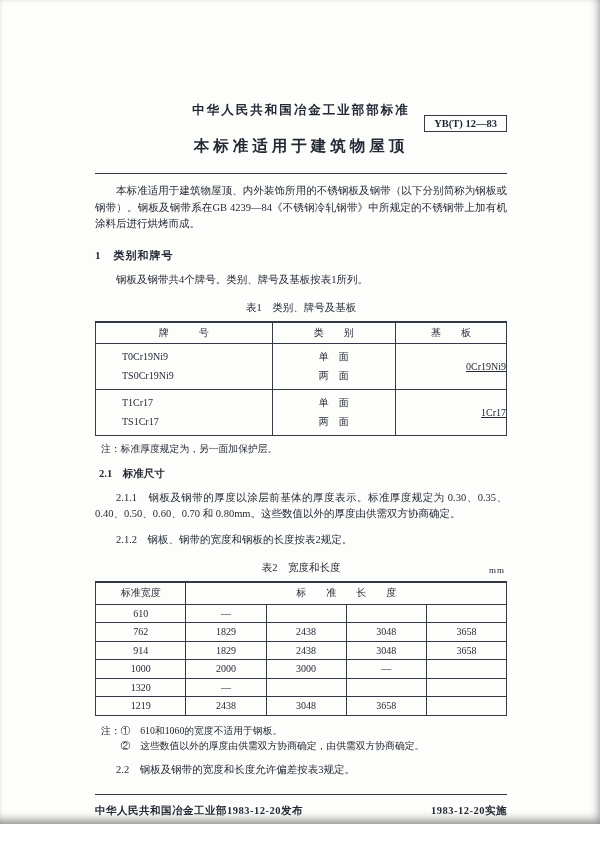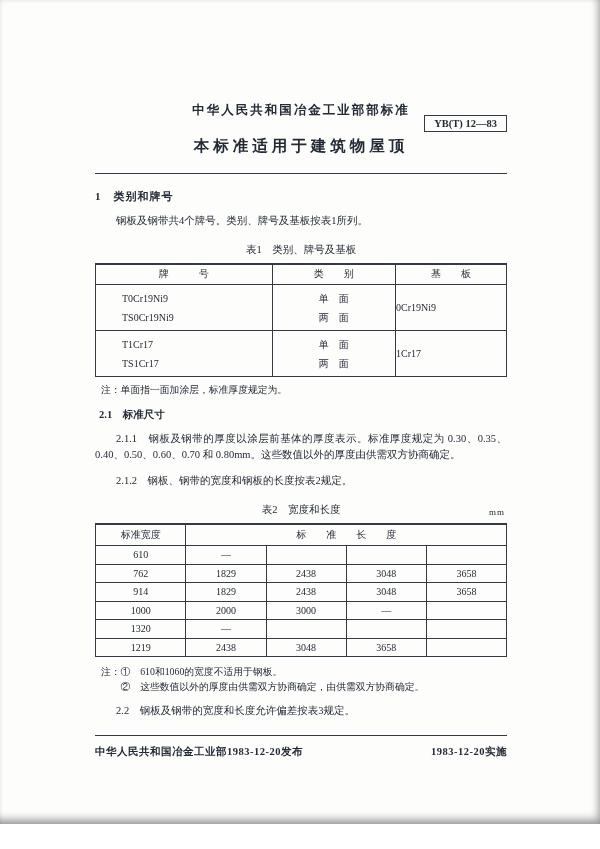--- a/index.html
+++ b/index.html
@@ -37,21 +37,21 @@
   table{width:100%;border-collapse:collapse;margin-top:6px;font-size:10px;table-layout:fixed;}
   td,th{border:1px solid var(--line);font-weight:normal;vertical-align:middle;}
   table{border-top:2px solid var(--line);border-bottom:1.6px solid var(--line);}
   .t1 .c1{width:43%;} .t1 .c2{width:30%;} .t1 .c3{width:27%;}
   .t1 th{height:21px;text-align:center;}
   .t1 td{height:46px;}
   .t1 .grades{padding-left:26px;}
   .t1 .grades div{line-height:19px;}
   .t1 .sides{text-align:center;}
   .t1 .sides div{line-height:19px;}
-  .t1 .base{text-align:left;}
+  .t1 .base{text-align:right;text-decoration:underline;}
   .note{font-size:9.8px;margin-top:6px;margin-left:6px;line-height:1.5;}
   .note2{font-size:9.8px;margin-left:6px;line-height:1.55;}
   .note2 .n2{margin-left:2em;}
   
   .t2 .w1{width:22%;}
   .t2 th{height:22px;text-align:center;}
   .t2 td{height:18.5px;text-align:center;}
   .t2 td.len, .t2 th.len{border-left:1px solid var(--line);}
   .t2 td.mid{border-left:0.5px solid rgba(51,58,70,.55);}
   
@@ -66,20 +66,21 @@
 
     <div class="hdr">
       <div class="std-org">中华人民共和国冶金工业部部标准</div>
       <div class="std-num-box">
         <span>YB(T) 12—83</span>
       </div>
       <div class="doc-title">本标准适用于建筑物屋顶</div>
     </div>
     <div class="hrule"></div>
 
+    <p class="para">本标准适用于建筑物屋顶、内外装饰所用的不锈钢板及钢带（以下分别简称为钢板或钢带）。钢板及钢带系在GB 4239—84《不锈钢冷轧钢带》中所规定的不锈钢带上加有机涂料后进行烘烤而成。</p>
 
     <div class="h1">1　类别和牌号</div>
     <p class="para">钢板及钢带共4个牌号。类别、牌号及基板按表1所列。</p>
 
     <div class="tcap">表1　类别、牌号及基板</div>
     <table class="t1">
       <colgroup>
           <col class="c1">
           <col class="c2">
           <col class="c3">
@@ -109,21 +110,21 @@
             <div>TS1Cr17</div>
           </td>
           <td class="sides">
             <div>单　面</div>
             <div>两　面</div>
           </td>
           <td class="base">1Cr17</td>
         </tr>
       </tbody>
     </table>
-    <div class="note">注：单面指一面加涂层，标准厚度规定为。</div>
+    <div class="note">注：标准厚度规定为，另一面加保护层。</div>
 
     <div class="h2">2.1　标准尺寸</div>
     <p class="para">2.1.1　钢板及钢带的厚度以涂层前基体的厚度表示。标准厚度规定为 0.30、0.35、0.40、0.50、0.60、0.70 和 0.80mm。这些数值以外的厚度由供需双方协商确定。</p>
     <p class="para">2.1.2　钢板、钢带的宽度和钢板的长度按表2规定。</p>
 
     <div class="tcap">
       <span>表2　宽度和长度</span>
       <span class="unit">mm</span>
     </div>
     <table class="t2">

